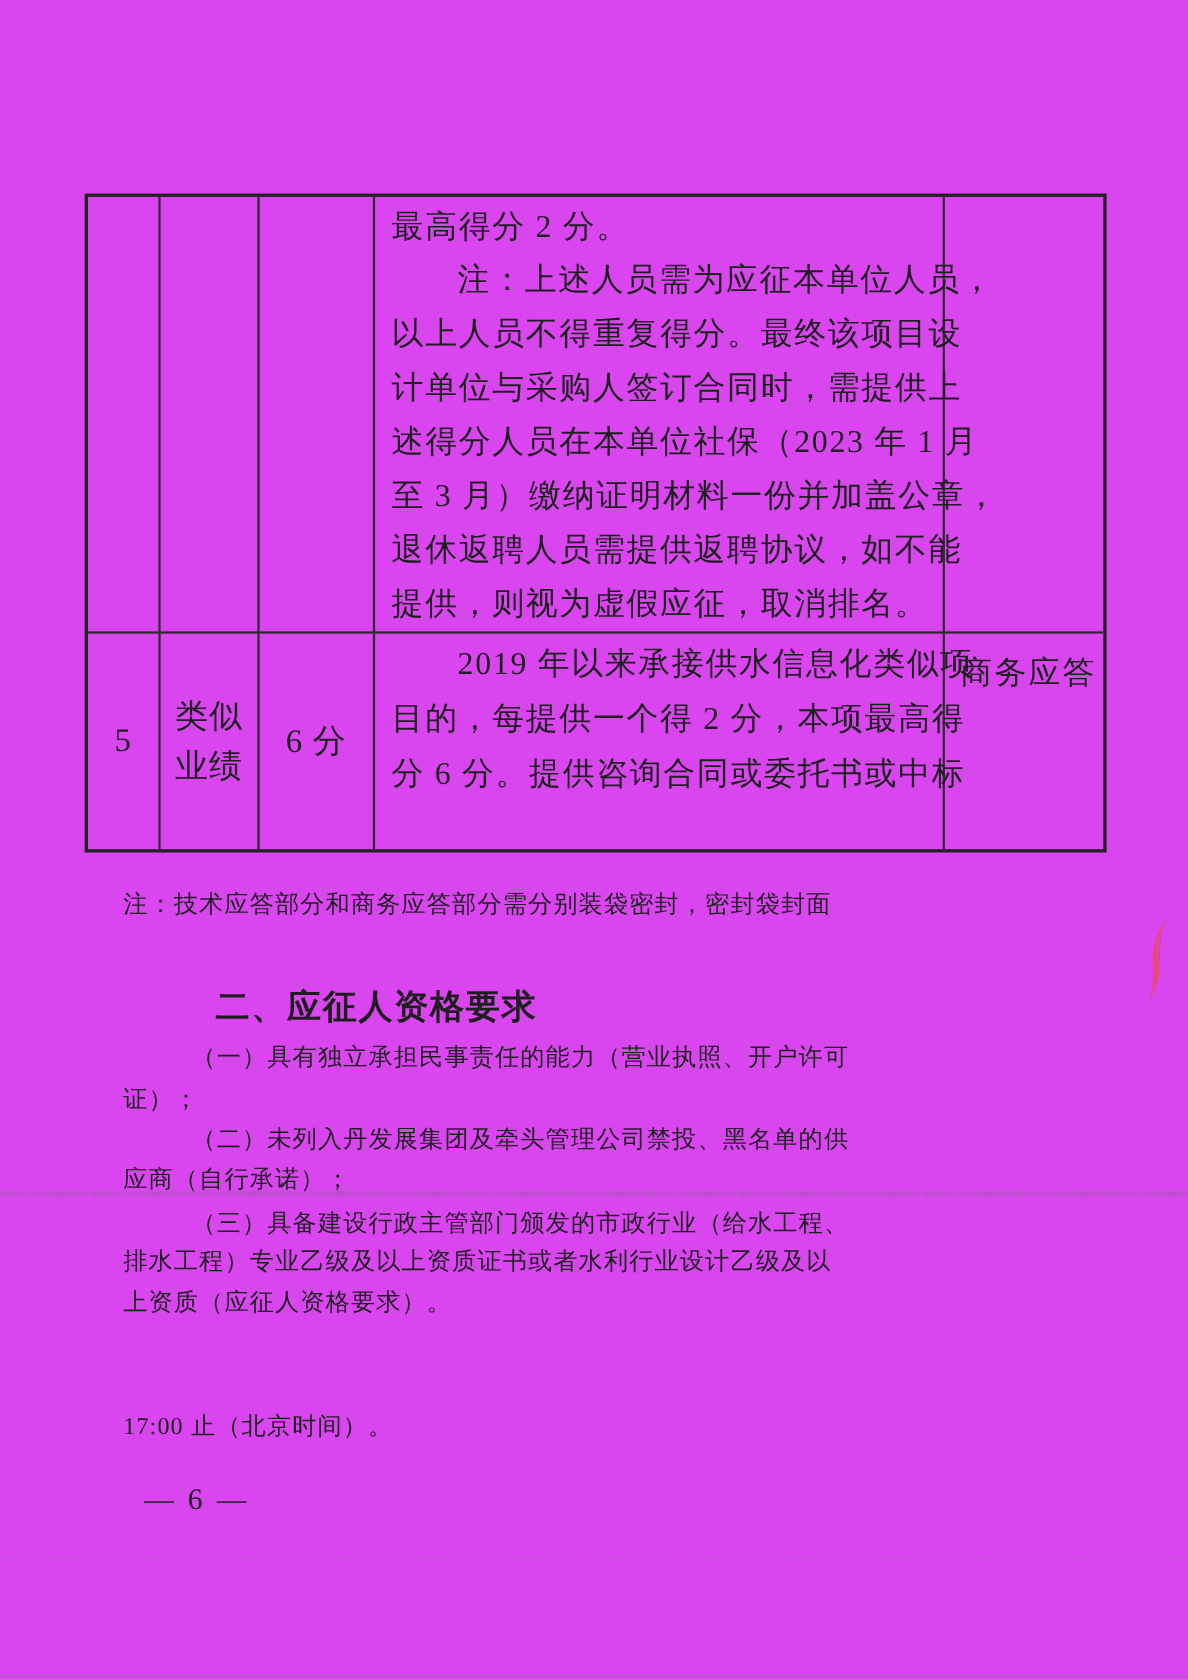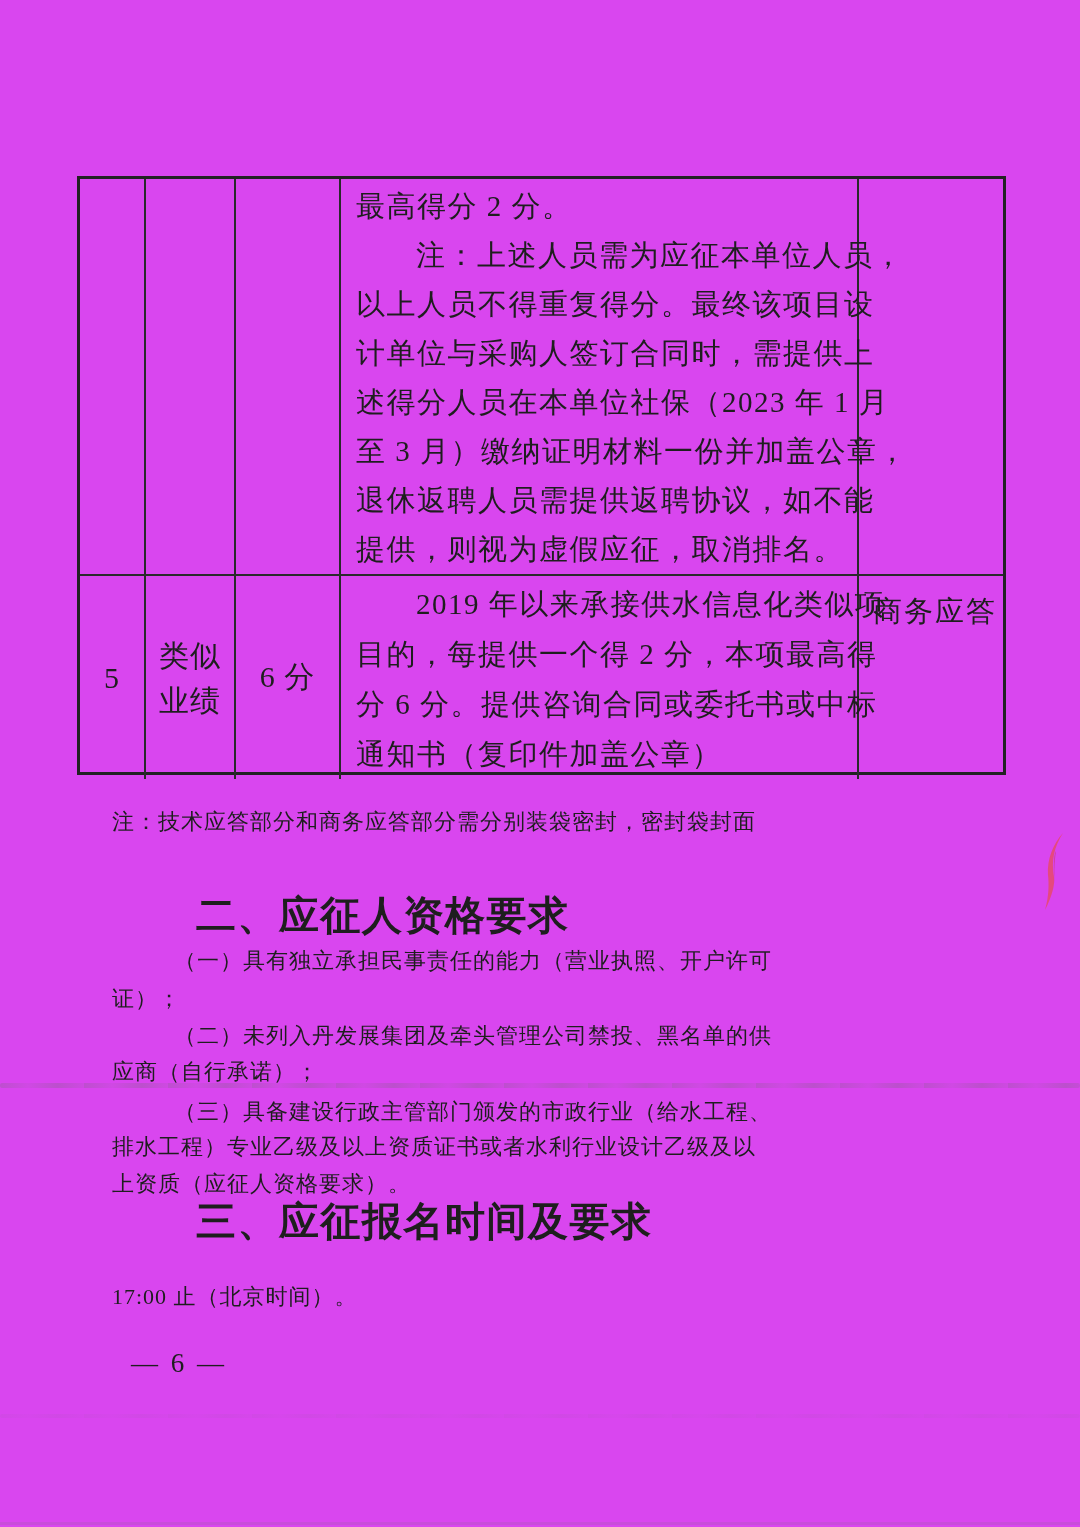--- a/index.html
+++ b/index.html
@@ -20,21 +20,21 @@
   .rA{border-bottom:2px solid #2a2a2a;}
   .center{display:flex;align-items:center;justify-content:center;font-size:30px;letter-spacing:1px;}
   .item-cell{flex-direction:column;line-height:45px;}
   .crit{font-size:29px;letter-spacing:1.5px;padding:3px 8px 0 15px;}
   .rA .crit-ln{height:49px;line-height:49px;white-space:nowrap;}
   .rB .crit-ln{height:50px;line-height:50px;white-space:nowrap;}
   .ind{padding-left:60px;}
   .resp{font-size:29px;letter-spacing:2px;padding:16px 0 0 14px;white-space:nowrap;}
   
   .bl{position:absolute;font-size:22px;letter-spacing:1px;white-space:nowrap;line-height:36px;}
-  .hd{font-family:"Liberation Sans","DejaVu Sans",sans-serif;font-weight:700;font-size:40px;letter-spacing:1.5px;}
+  .hd{font-family:"Liberation Sans","DejaVu Sans",sans-serif;font-weight:700;font-size:31px;letter-spacing:1.5px;}
   .pn{font-size:27px;letter-spacing:3px;}
   
   .streak{
     position:absolute;left:0;width:1080px;height:5px;border-radius:2px;
     background:repeating-linear-gradient(90deg,
       rgba(105,105,105,.30) 0px, rgba(105,105,105,.10) 28px,
       rgba(105,105,105,.32) 58px, rgba(105,105,105,.12) 84px);
     opacity:.8;
   }
   .streak.faint{opacity:.22;height:4px;}
@@ -70,39 +70,37 @@
       <span>类似</span>
       <span>业绩</span>
     </div>
     <div class="cell rB center">
       <span>6 分</span>
     </div>
     <div class="cell rB crit">
       <div class="crit-ln ind">2019 年以来承接供水信息化类似项</div>
       <div class="crit-ln">目的，每提供一个得 2 分，本项最高得</div>
       <div class="crit-ln">分 6 分。提供咨询合同或委托书或中标</div>
-      <div class="crit-ln">通知书（复印件加盖公章）</div>
     </div>
     <div class="cell rB last resp">
       <span>商务应答</span>
     </div>
   </div>
 
   <div class="bl" style="left:112px;top:804px">注：技术应答部分和商务应答部分需分别装袋密封，密封袋封面</div>
 
   <div class="bl hd" style="left:196px;top:897px">二、应征人资格要求</div>
   <div class="bl" style="left:174px;top:943px">（一）具有独立承担民事责任的能力（营业执照、开户许可</div>
   <div class="bl" style="left:112px;top:981px">证）；</div>
   <div class="bl" style="left:174px;top:1018px">（二）未列入丹发展集团及牵头管理公司禁投、黑名单的供</div>
   <div class="bl" style="left:112px;top:1054px">应商（自行承诺）；</div>
   <div class="bl" style="left:174px;top:1094px">（三）具备建设行政主管部门颁发的市政行业（给水工程、</div>
   <div class="bl" style="left:112px;top:1129px">排水工程）专业乙级及以上资质证书或者水利行业设计乙级及以</div>
   <div class="bl" style="left:112px;top:1166px">上资质（应征人资格要求）。</div>
 
-  <div class="bl hd" style="left:196px;top:1203px">三、应征报名时间及要求</div>
   <div class="bl" style="left:112px;top:1279px">17:00 止（北京时间）。</div>
 
   <div class="bl pn" style="left:131px;top:1345px">— 6 —</div>
 
   <div class="redmark">
     <svg width="30" height="82" viewBox="0 0 30 82">
       <path d="M26 2 C17 16 14 30 17 46 C18 54 15 65 8 79 C12 65 12 53 11 44 C10 28 16 13 26 2 Z" fill="#e64a6e" opacity="0.88"></path>
       <path d="M19 20 C17 32 17 44 18 52 C17 44 16 33 18 22 Z" fill="#c9335a" opacity="0.6"></path>
     </svg>
   </div>

